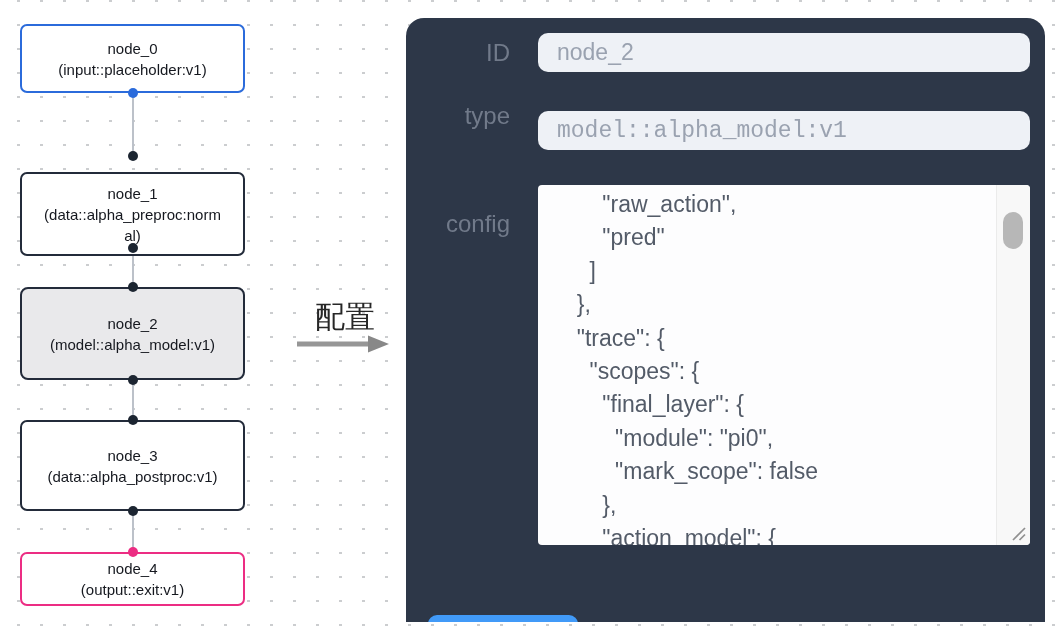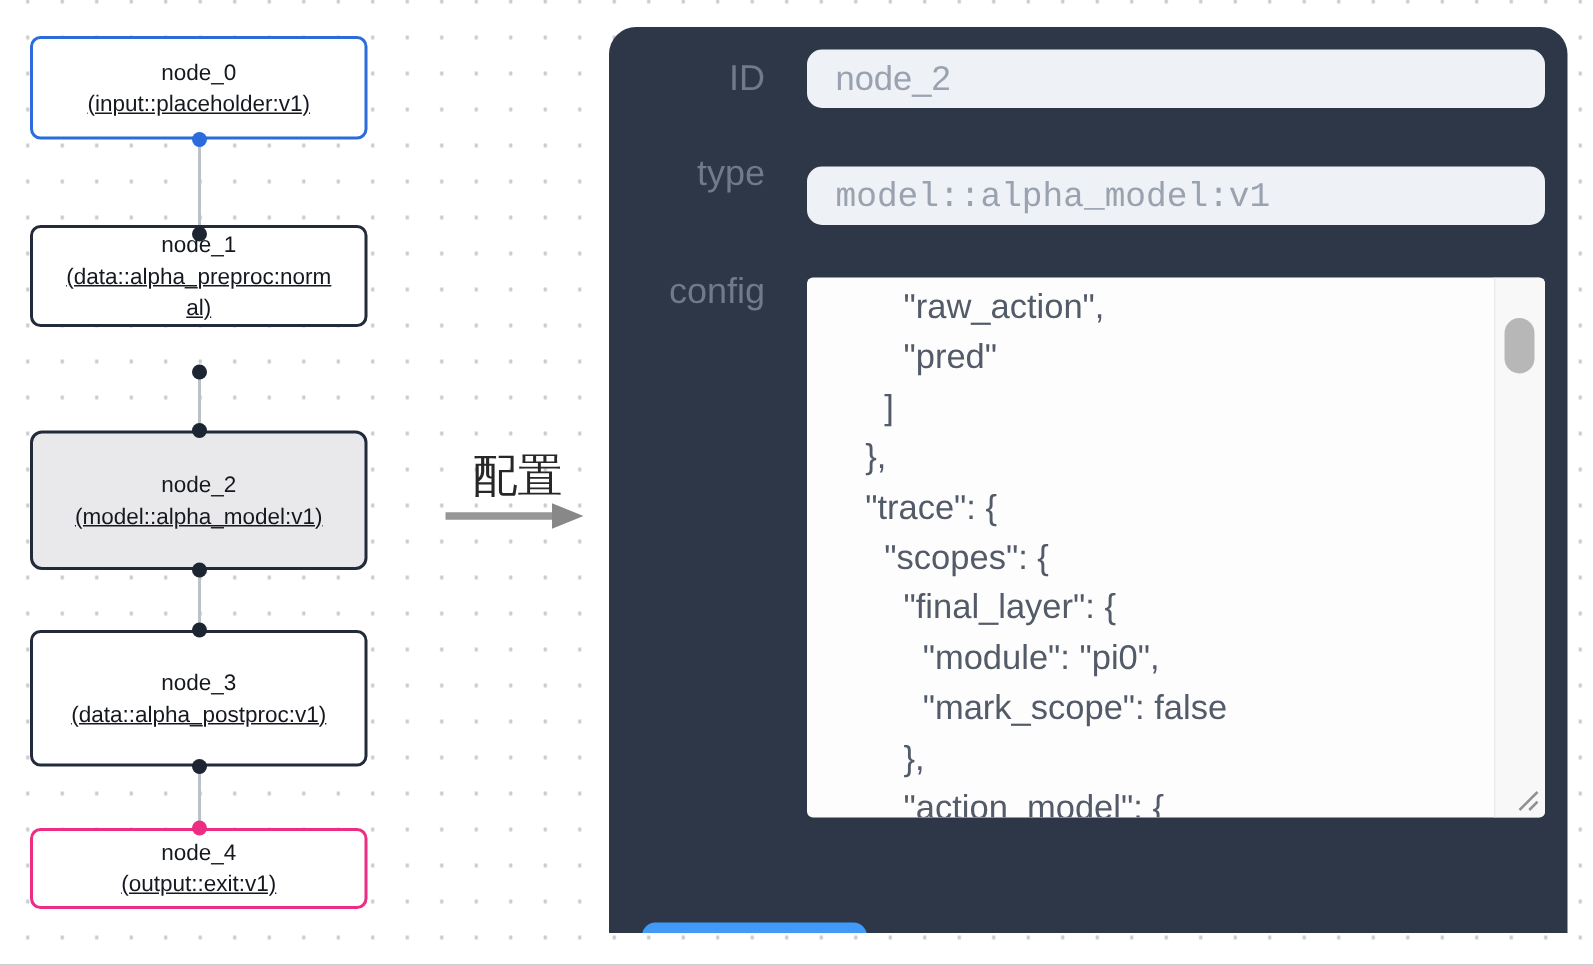--- a/index.html
+++ b/index.html
@@ -7,21 +7,21 @@
               font-family:"Liberation Sans","DejaVu Sans",sans-serif; }
   .canvas { position:absolute; left:0; top:0; width:1062px; height:643px;
     background-image: radial-gradient(circle, rgba(120,124,130,.38) 1.2px, transparent 1.4px);
     background-size: 23px 24px; background-position: 7px 13px; }
 
   
   .node { position:absolute; left:20px; width:225px; background:#ffffff;
     border:2px solid #232b3a; border-radius:7px; display:flex; flex-direction:column;
     justify-content:center; align-items:center; text-align:center;
     padding:15px 19px; color:#15181f; font-size:15px; line-height:21px; font-weight:500; }
-  .node .node-type { word-break:break-all;text-decoration:underline; }
+  .node .node-type { word-break:break-all; }
   .node.blue { border-color: var(--accent-blue,#2b6bdb); }
   .node.pink { border-color: var(--accent-pink,#ec2d83); }
   .node.selected { background: var(--selected-fill,#e9e9eb); border-width:2.5px; border-radius:8px; }
 
   .edge { position:absolute; left:131.5px; width:2px; background:#bcc1c9; }
   .handle { position:absolute; left:127.5px; width:10px; height:10px; border-radius:50%;
             background:#1c2531; }
   .handle.blue { background: var(--accent-blue,#2b6bdb); }
   .handle.pink { background: var(--accent-pink,#ec2d83); }
 
@@ -59,21 +59,21 @@
 
   <div class="edge" style="top:93px;height:63px"></div>
   <div class="edge" style="top:248px;height:39px"></div>
   <div class="edge" style="top:380px;height:40px"></div>
   <div class="edge" style="top:511px;height:41px"></div>
 
   <div class="node blue" style="top:24px;height:69px">
     <div class="node-name">node_0</div>
     <div class="node-type">(input::placeholder:v1)</div>
   </div>
-  <div class="node" style="top:150px;height:68px">
+  <div class="node" style="top:172px;height:84px">
     <div class="node-name">node_1</div>
     <div class="node-type">(data::alpha_preproc:normal)</div>
   </div>
   <div class="node selected" style="top:287px;height:93px">
     <div class="node-name">node_2</div>
     <div class="node-type">(model::alpha_model:v1)</div>
   </div>
   <div class="node" style="top:420px;height:91px">
     <div class="node-name">node_3</div>
     <div class="node-type">(data::alpha_postproc:v1)</div>
@@ -96,21 +96,21 @@
   <svg class="transfer-arrow" width="96" height="20" viewBox="0 0 96 20">
     <line x1="1" y1="10" x2="74" y2="10" stroke="#969696" stroke-width="5"></line>
     <polygon points="72,1.5 93,10 72,18.5" fill="#888888"></polygon>
   </svg>
 
   <div class="panel">
     <div class="flabel" style="top:22px">ID</div>
     <input class="pinput" style="top: 15px;" readonly="" value="node_2">
     <div class="flabel" style="top:85px">type</div>
     <input class="pinput" style="top: 93px; font-family: Liberation Mono, monospace;" readonly="" value="model::alpha_model:v1">
-    <div class="flabel" style="top:164px">config</div>
+    <div class="flabel" style="top:193px">config</div>
 
     <div class="textarea">
       <div class="code">      "raw_action",
       "pred"
     ]
   },
   "trace": {
     "scopes": {
       "final_layer": {
         "module": "pi0",

